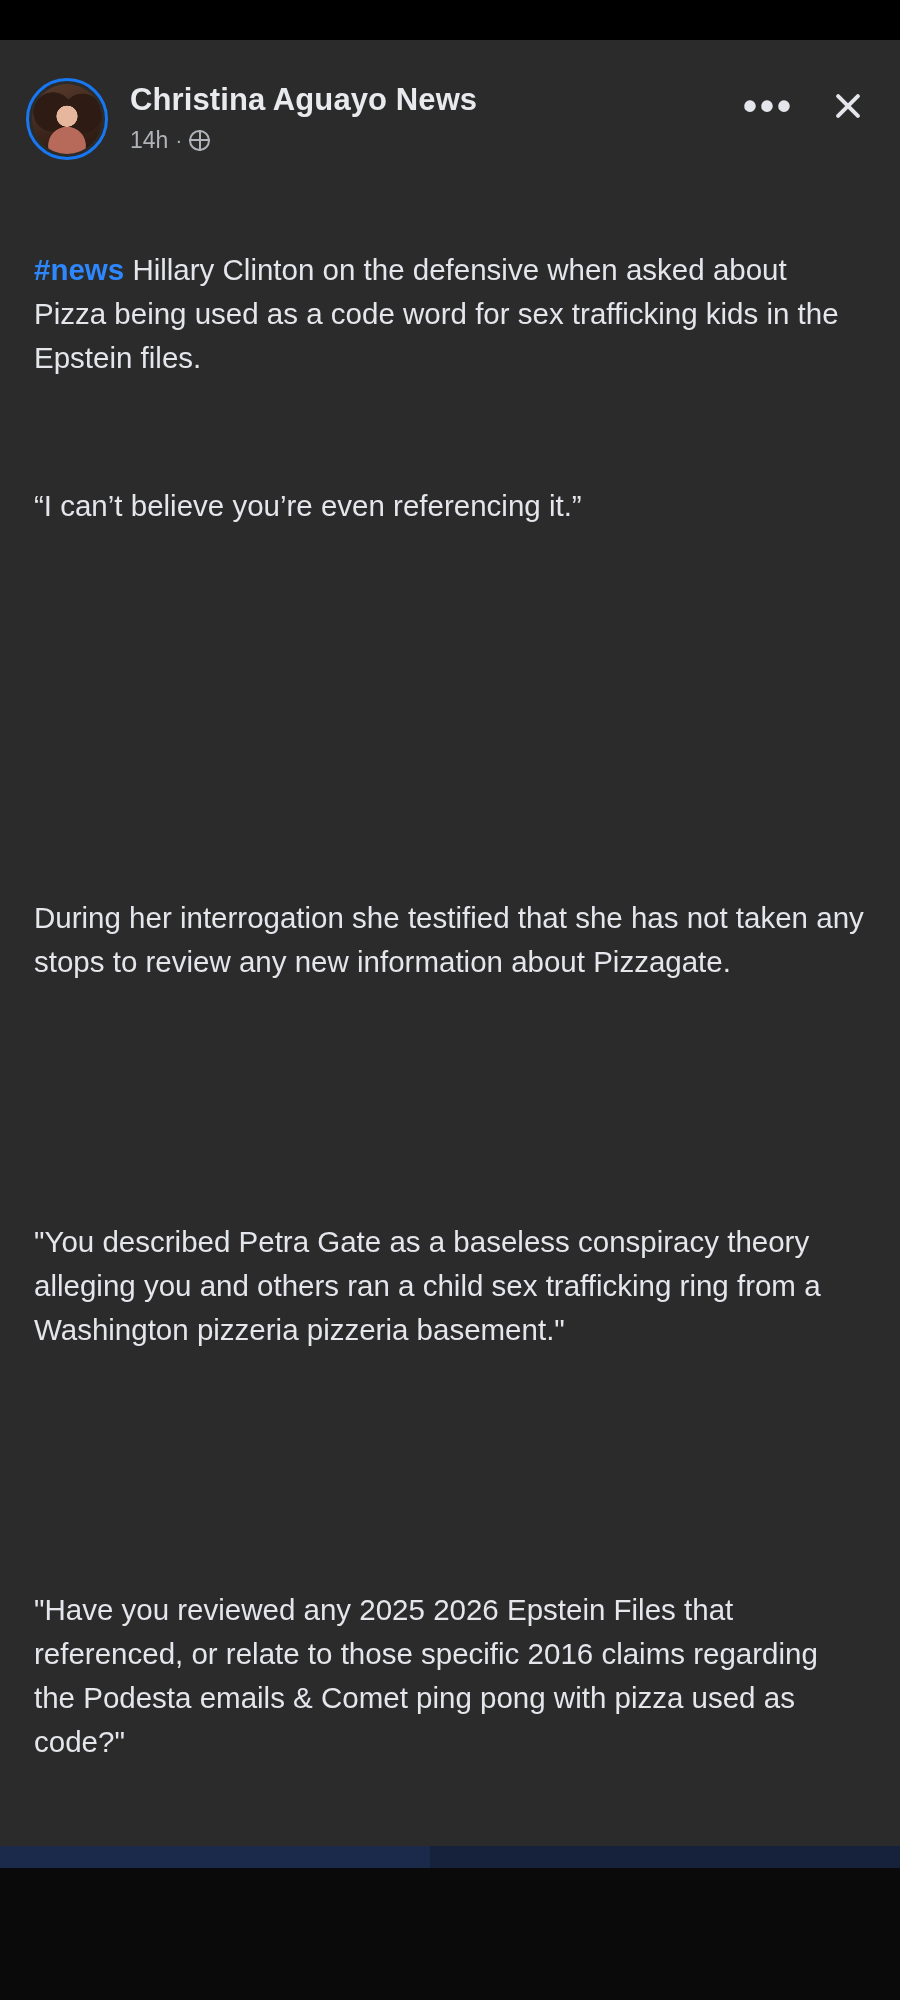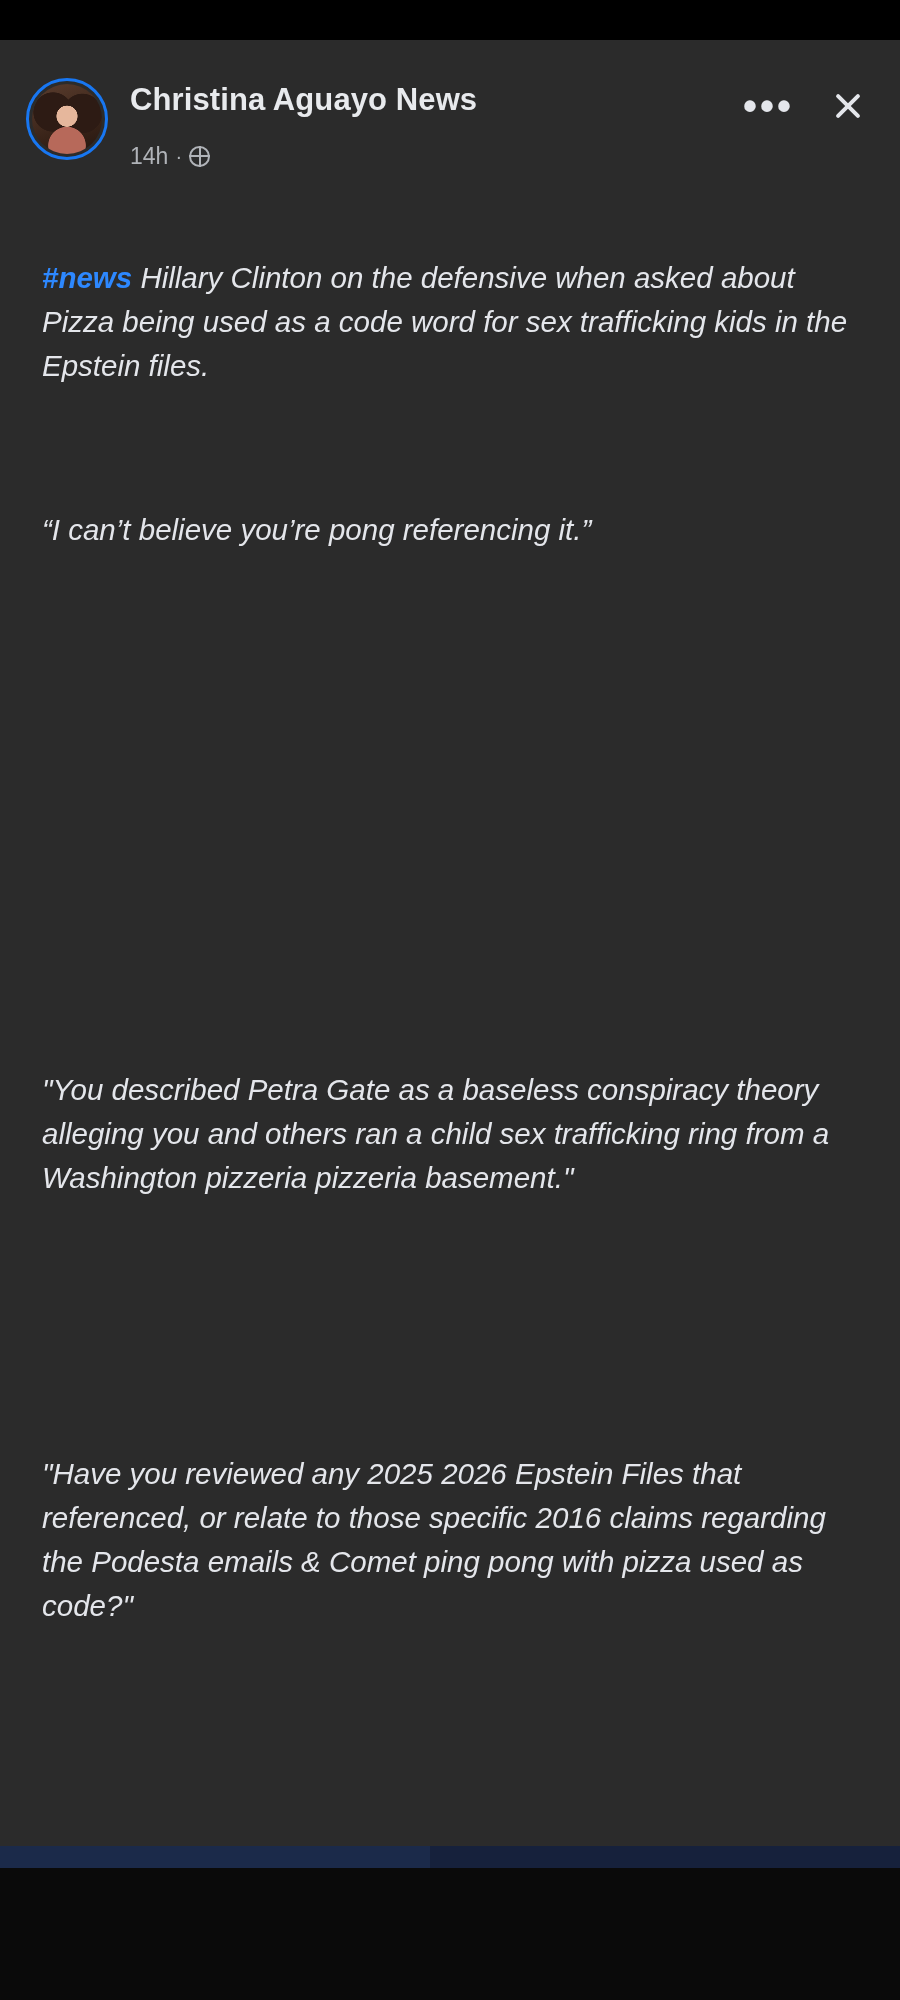--- a/index.html
+++ b/index.html
@@ -65,21 +65,21 @@
   .page-name {
     color: #e8eaed;
     font-size: 31px;
     font-weight: bold;
     letter-spacing: 0.1px;
     line-height: 36px;
   }
   .meta-row {
     display: flex;
     align-items: center;
-    margin-top: 25px;
+    margin-top: 9px;
     color: #b0b3b8;
     font-size: 23px;
     line-height: 26px;
   }
   .meta-dot {
     margin: 0 7px;
     color: #b0b3b8;
     font-size: 20px;
   }
   .globe-icon {
@@ -151,21 +151,21 @@
     color: #e4e6eb;
     font-size: 29.5px;
     line-height: 44px;
     white-space: pre-wrap;
     word-wrap: break-word;
   }
   .hashtag {
     color: #2d88ff;
     font-weight: bold;
   }
-  .para { margin: 16px; font-style: italic; }
+  .para { margin: 8px; }
   .blank-line { height: 44px; }
 
   .bottom-strip {
     position: absolute;
     left: 0;
     top: 1846px;
     width: 900px;
     height: 22px;
     background: #1b2a4a;
   }
@@ -216,23 +216,24 @@
         </div>
       </div>
       <div class="header-actions">
         <div class="dots-icon">•••</div>
         <div class="close-icon"></div>
       </div>
     </div>
 
     <div class="post-body">
       <p class="para"><span class="hashtag">#news</span><span> Hillary Clinton on the defensive when asked about Pizza being used as a code word for sex trafficking kids in the Epstein files.</span></p>
-      <p class="para">“I can’t believe you’re pong referencing it.”</p>
-      <div class="blank-line"></div>
-      <div class="blank-line"></div>
+      <p class="para">“I can’t believe you’re even referencing it.”</p>
+      <div class="blank-line"></div>
+      <div class="blank-line"></div>
+      <p class="para">During her interrogation she testified that she has not taken any stops to review any new information about Pizzagate.</p>
       <div class="blank-line"></div>
       <p class="para">"You described Petra Gate as a baseless conspiracy theory alleging you and others ran a child sex trafficking ring from a Washington pizzeria pizzeria basement."</p>
       <div class="blank-line"></div>
       <p class="para">"Have you reviewed any 2025 2026 Epstein Files that referenced, or relate to those specific 2016 claims regarding the Podesta emails &amp; Comet ping pong with pizza used as code?"</p>
       
       
       
       
       
       

